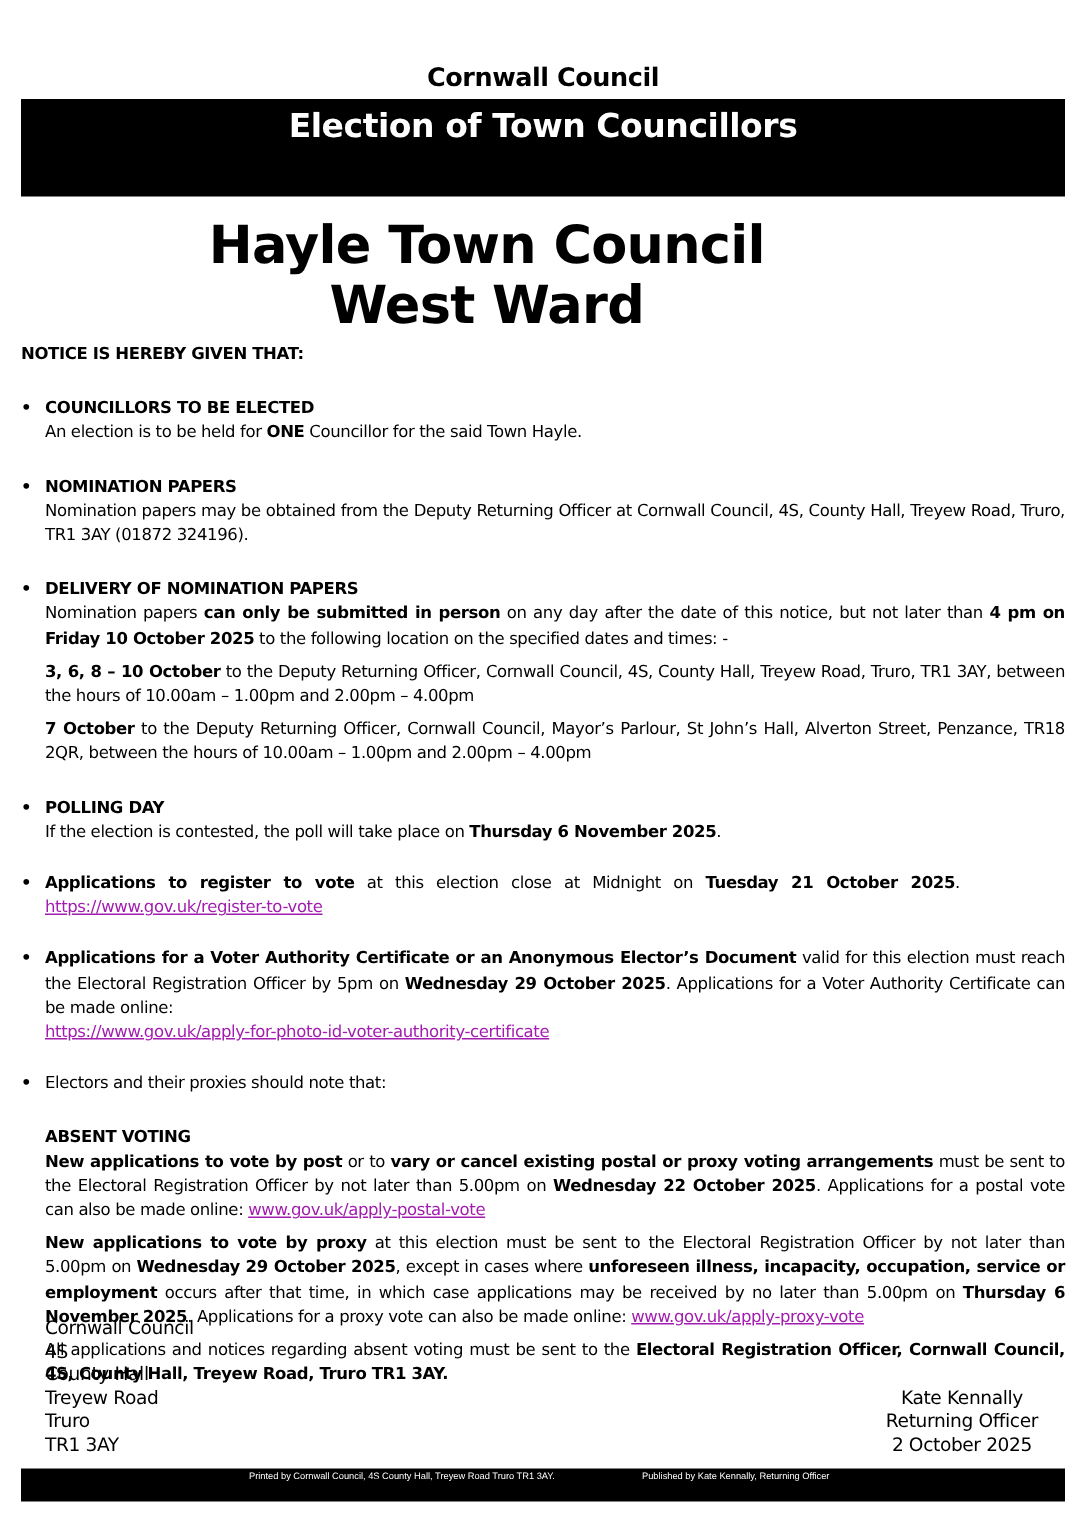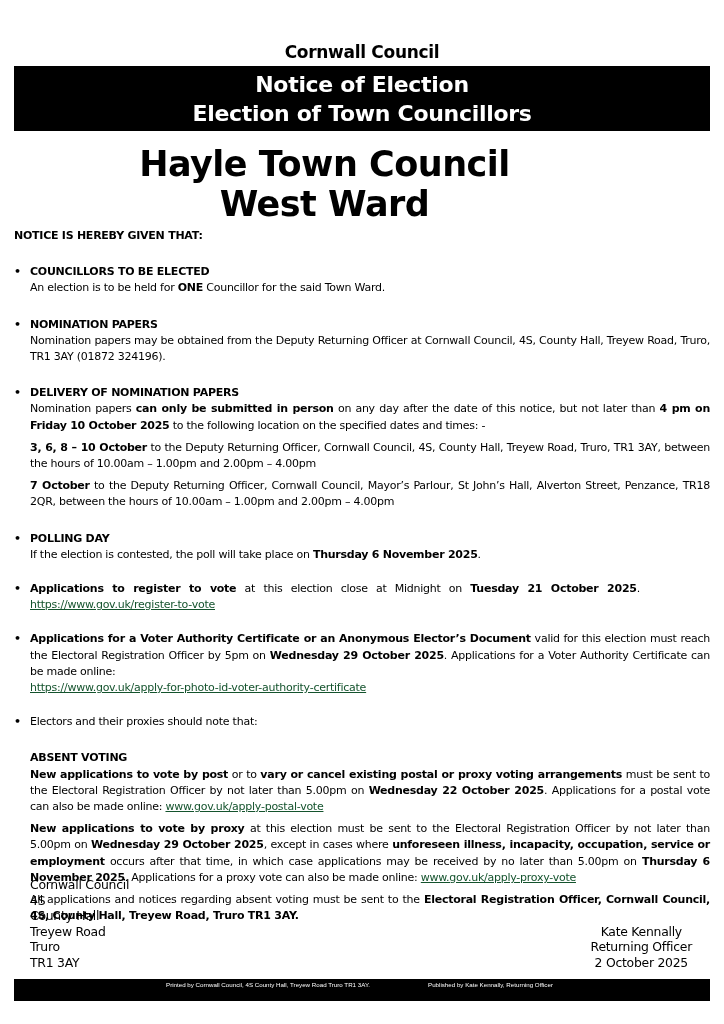--- a/index.html
+++ b/index.html
@@ -25,21 +25,21 @@
     .content {
       position: absolute; left: 14px; top: 228px; width: 696px;
       font-size: 11px; line-height: 16.2px; letter-spacing: -0.25px;
     }
     .intro { font-weight: bold; margin-bottom: 10px; }
     .item { position: relative; padding-left: 16px; margin-bottom: 12px; }
     .bullet { position: absolute; left: 0; top: 0; font-weight: bold; }
     .item-title { font-weight: bold; margin-top: 20px; }
     .justify { text-align: justify; }
     .para { margin-top: 6px; }
-    a.link { color: #14532d; text-decoration: underline; }
+    a.link { color: #a21caf; text-decoration: underline; }
     .sig {
       position: absolute; left: 30px; top: 877px; width: 662px;
       font-size: 12.4px; line-height: 15.6px; letter-spacing: -0.25px;
     }
     .sig-left { position: absolute; left: 0; top: 0; }
     .sig-right { position: absolute; right: 0; top: 46.8px; text-align: center; }
     .footer-band {
       position: absolute; left: 14px; top: 979px; width: 696px; height: 22px;
       background: #000; color: #fff; font-size: 6.2px; line-height: 12px;
       font-family: "Liberation Sans", sans-serif;
@@ -48,36 +48,35 @@
     .footer-published { position: absolute; left: 414px; top: 0; }
   </style>
 </head>
 <body>
 
 <div class="page">
 
   <div class="council-name">Cornwall Council</div>
 
   <div class="header-band">
-    <div>Notice of Election</div>
     <div>Election of Town Councillors</div>
   </div>
 
   <div class="body-title">
     <div>Hayle Town Council</div>
     <div>West Ward</div>
   </div>
 
   <div class="content">
     <div class="intro">NOTICE IS HEREBY GIVEN THAT:</div>
 
     <div class="item">
       <span class="bullet">•</span>
       <div class="item-title">COUNCILLORS TO BE ELECTED</div>
-      <div><span>An election is to be held for </span><b>ONE</b><span> Councillor for the said Town Ward.</span></div>
+      <div><span>An election is to be held for </span><b>ONE</b><span> Councillor for the said Town Hayle.</span></div>
     </div>
 
     <div class="item">
       <span class="bullet">•</span>
       <div class="item-title">NOMINATION PAPERS</div>
       <div class="justify">Nomination papers may be obtained from the Deputy Returning Officer at Cornwall Council, 4S, County Hall, Treyew Road, Truro, TR1 3AY (01872 324196).</div>
     </div>
 
     <div class="item">
       <span class="bullet">•</span>

